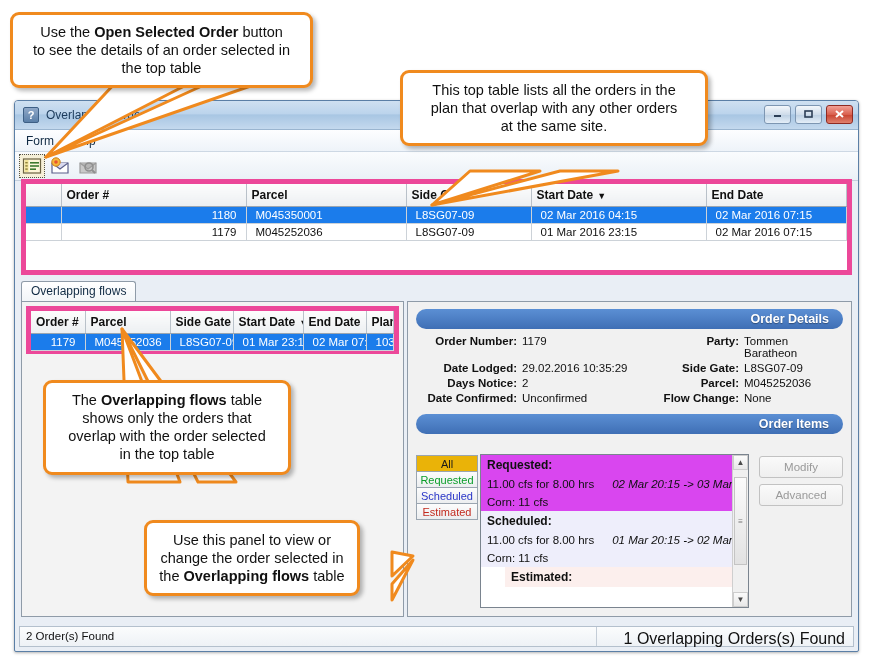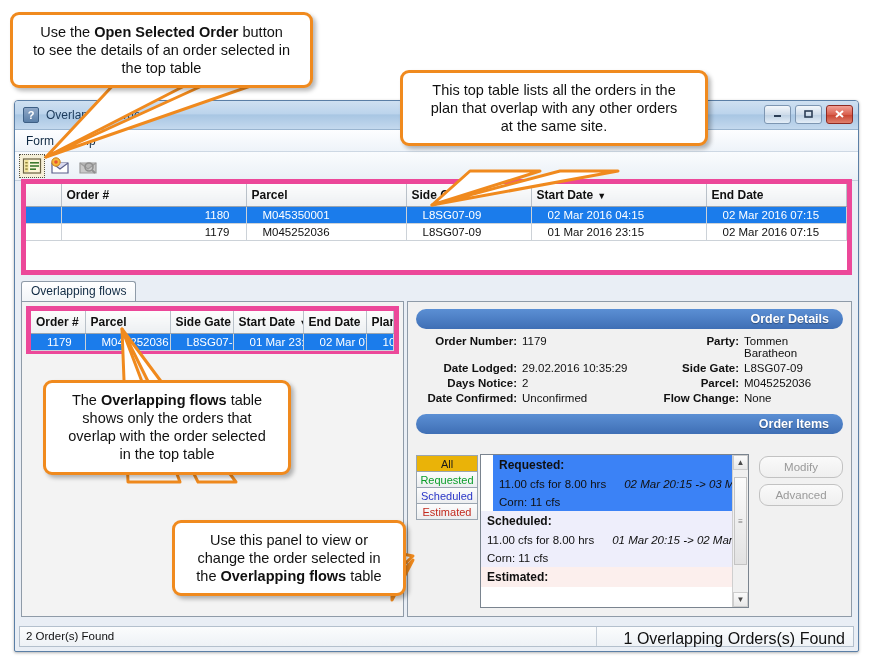--- a/index.html
+++ b/index.html
@@ -86,21 +86,21 @@
     border-right: 1px solid #b9c1c9;
     border-bottom: 1px solid #9aa5b0;
     font-size: 12px; font-weight: bold; color: #101010;
     text-align: left; padding: 4px 5px;
     white-space: nowrap; overflow: hidden;
   }
   table.grid td {
     border-right: 1px solid #ccd2d8;
     border-bottom: 1px solid #ccd2d8;
     font-size: 11.5px; color: #101010;
-    padding: 2px 16px;
+    padding: 2px 9px;
     white-space: nowrap; overflow: hidden;
   }
   tr.sel td { background: #1b7ceb; color: #ffffff; }
   .num { text-align: right; }
   .sort-arrow { font-size: 9px; margin-left: 4px; }
 
   
   .top-grid-area {
     position: absolute; left: 6px; top: 78px; right: 6px; height: 96px;
   }
@@ -167,23 +167,23 @@
   .items-list {
     flex: 1; margin-left: 2px;
     border: 1px solid #7a848f;
     background: #fff;
     position: relative; overflow: hidden;
     box-sizing: border-box;
   }
   .items-scrollviewport { position:absolute; left:0; top:0; right:15px; bottom:0; overflow:hidden;}
   .item-row { font-size: 11.5px; color: #101010; padding: 3px 6px; white-space: nowrap; }
   .item-row.group { font-weight: bold; font-size: 12px; padding: 3px 6px; }
-  .g-req { background: #3b82f6; margin-left: 12px; }
+  .g-req { background: #d946ef; }
   .g-sch { background: #eeeefb; }
-  .g-est { background: #fcefed; }
+  .g-est { background: #fcefed; margin-left: 24px; }
   .item-row .flow { display:inline-block;text-align:center; }
   .item-row .when { font-style: italic; margin-left: 18px; }
 
   .vscroll {
     position: absolute; right: 0; top: 0; width: 15px; bottom: 0;
     background: #f0f0f0; border-left: 1px solid #cfcfcf;
   }
   .vs-arrow {
     height: 15px; display:flex; align-items:center; justify-content:center;
     background: linear-gradient(to bottom,#fbfbfb,#e8e8e8);
@@ -195,21 +195,21 @@
     position: absolute; left: 1px; right: 1px; top: 22px; height: 88px;
     background: linear-gradient(to bottom,#fbfbfb,#e2e2e2);
     border: 1px solid #c4c4c4; box-sizing: border-box;
     display:flex; align-items:center; justify-content:center;
     font-size: 8px; color:#7a7a7a;
   }
   .act-col { width: 84px; padding-left: 10px; padding-top: 2px; }
   .act-btn {
     height: 22px; line-height: 20px; text-align: center;
     font-size: 11.5px; color: #9a9a9a;
-    border: 1px solid #c2c2c2; border-radius: 9px;
+    border: 1px solid #c2c2c2; border-radius: 3px;
     background: linear-gradient(to bottom,#fafafa,#efefef);
     margin-bottom: 6px; box-sizing: border-box;
   }
 
   
   .statusbar {
     position: absolute; left: 4px; right: 4px; bottom: 4px; height: 21px;
     background: linear-gradient(to bottom,#fbfcfd,#eef2f6);
     border: 1px solid #b4c0cd;
     display: flex; box-sizing: border-box;
@@ -491,19 +491,19 @@
     <div>at the same site.</div>
   </div>
 
   <div class="callout" style="left:43px; top:380px; width:248px;">
     <div>The <b>Overlapping flows</b> table</div>
     <div>shows only the orders that</div>
     <div>overlap with the order selected</div>
     <div>in the top table</div>
   </div>
 
-  <div class="callout" style="left:172px; top:520px; width:234px;">
+  <div class="callout" style="left:144px; top:520px; width:216px;">
     <div>Use this panel to view or</div>
     <div>change the order selected in</div>
     <div>the <b>Overlapping flows</b> table</div>
   </div>
 
 </div>
 
 </body></html>

